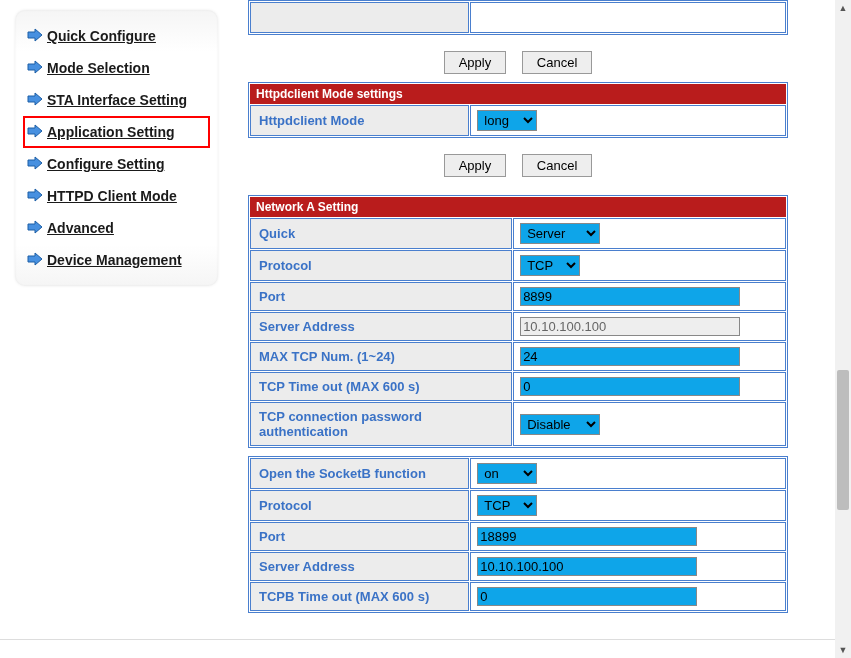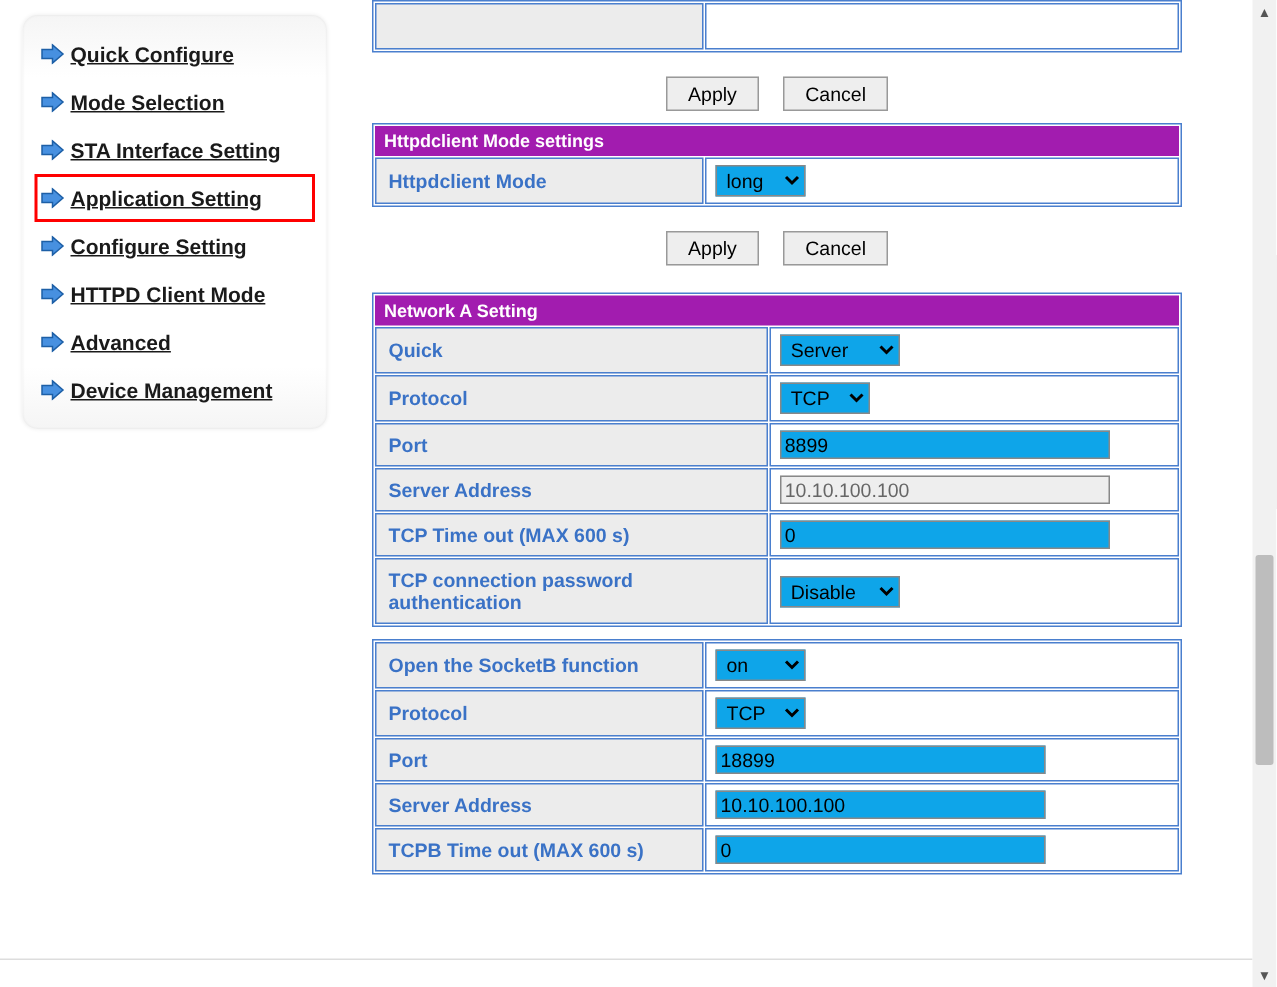--- a/index.html
+++ b/index.html
@@ -25,21 +25,20 @@
       flex-shrink: 0;
     }
     .sidebar-box {
       background: linear-gradient(to bottom, #f5f5f5 0%, #ffffff 15%, #ffffff 85%, #f5f5f5 100%);
       border-radius: 10px;
       padding: 10px 8px;
       box-shadow: inset 0 0 2px rgba(0,0,0,0.08), 0 0 3px rgba(0,0,0,0.08);
     }
     .sidebar-item {
       display: flex;
-      align-items: center;
       padding: 8px 4px;
       font-weight: bold;
       font-size: 14px;
       cursor: pointer;
     }
     .sidebar-item.selected {
       border: 2px solid #ff0000;
       padding: 6px 2px;
     }
     .arrow-icon {
@@ -60,21 +59,21 @@
       padding: 0 10px 10px 30px;
     }
     .section-table {
       width: 540px;
       border-collapse: separate;
       border-spacing: 1px;
       border: 1px solid #4a7fce;
       margin-bottom: 8px;
     }
     .section-header {
-      background: #a21caf;
+      background: #b91c1c;
       color: #fff;
       font-weight: bold;
       font-size: 12px;
       padding: 3px 6px;
       width: 100%;
     }
     .row-label {
       background: #ececec;
       color: #3a72c6;
       font-weight: bold;
@@ -296,20 +295,24 @@
       </tr>
       <tr>
         <td class="row-label">Port</td>
         <td class="row-value"><input type="text" value="8899" style=""></td>
       </tr>
       <tr>
         <td class="row-label">Server Address</td>
         <td class="row-value"><input type="text" class="disabled" readonly="" value="10.10.100.100" style=""></td>
       </tr>
       <tr>
+        <td class="row-label">MAX TCP Num. (1~24)</td>
+        <td class="row-value"><input type="text" value="24" style=""></td>
+      </tr>
+      <tr>
         <td class="row-label">TCP Time out (MAX 600 s)</td>
         <td class="row-value"><input type="text" value="0" style=""></td>
       </tr>
       <tr>
         <td class="row-label">TCP connection password authentication</td>
         <td class="row-value"><select class="med-select"><option>Disable</option></select></td>
       </tr>
     </tbody>
       </table>
 

